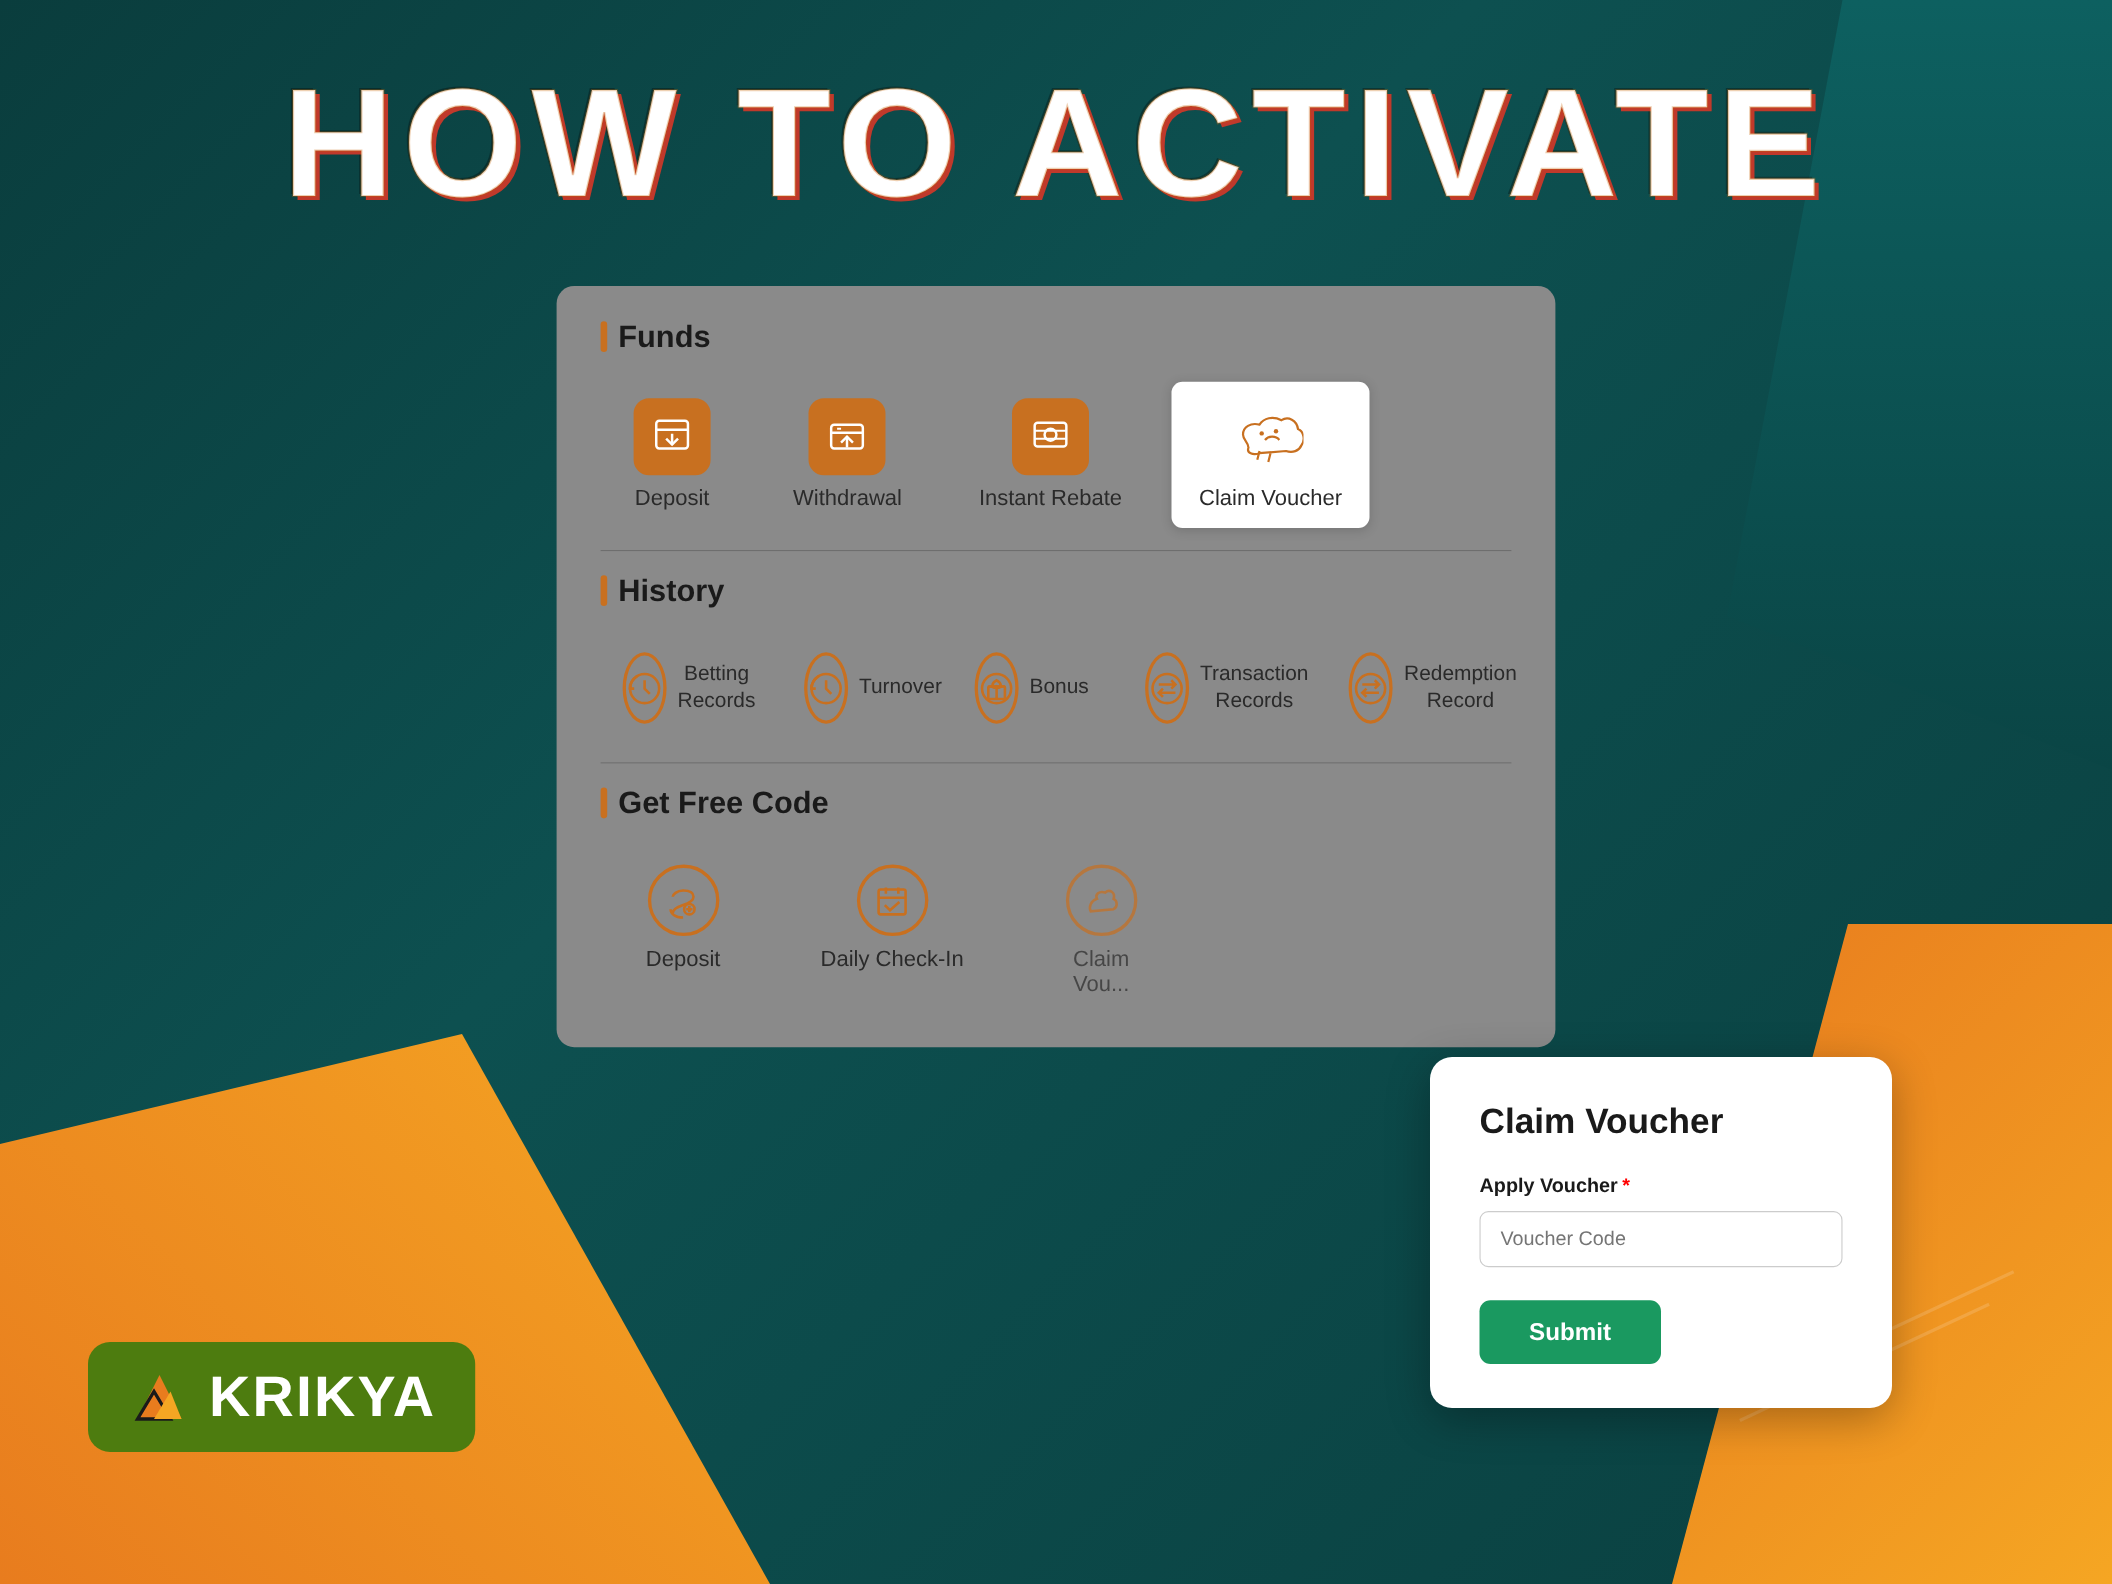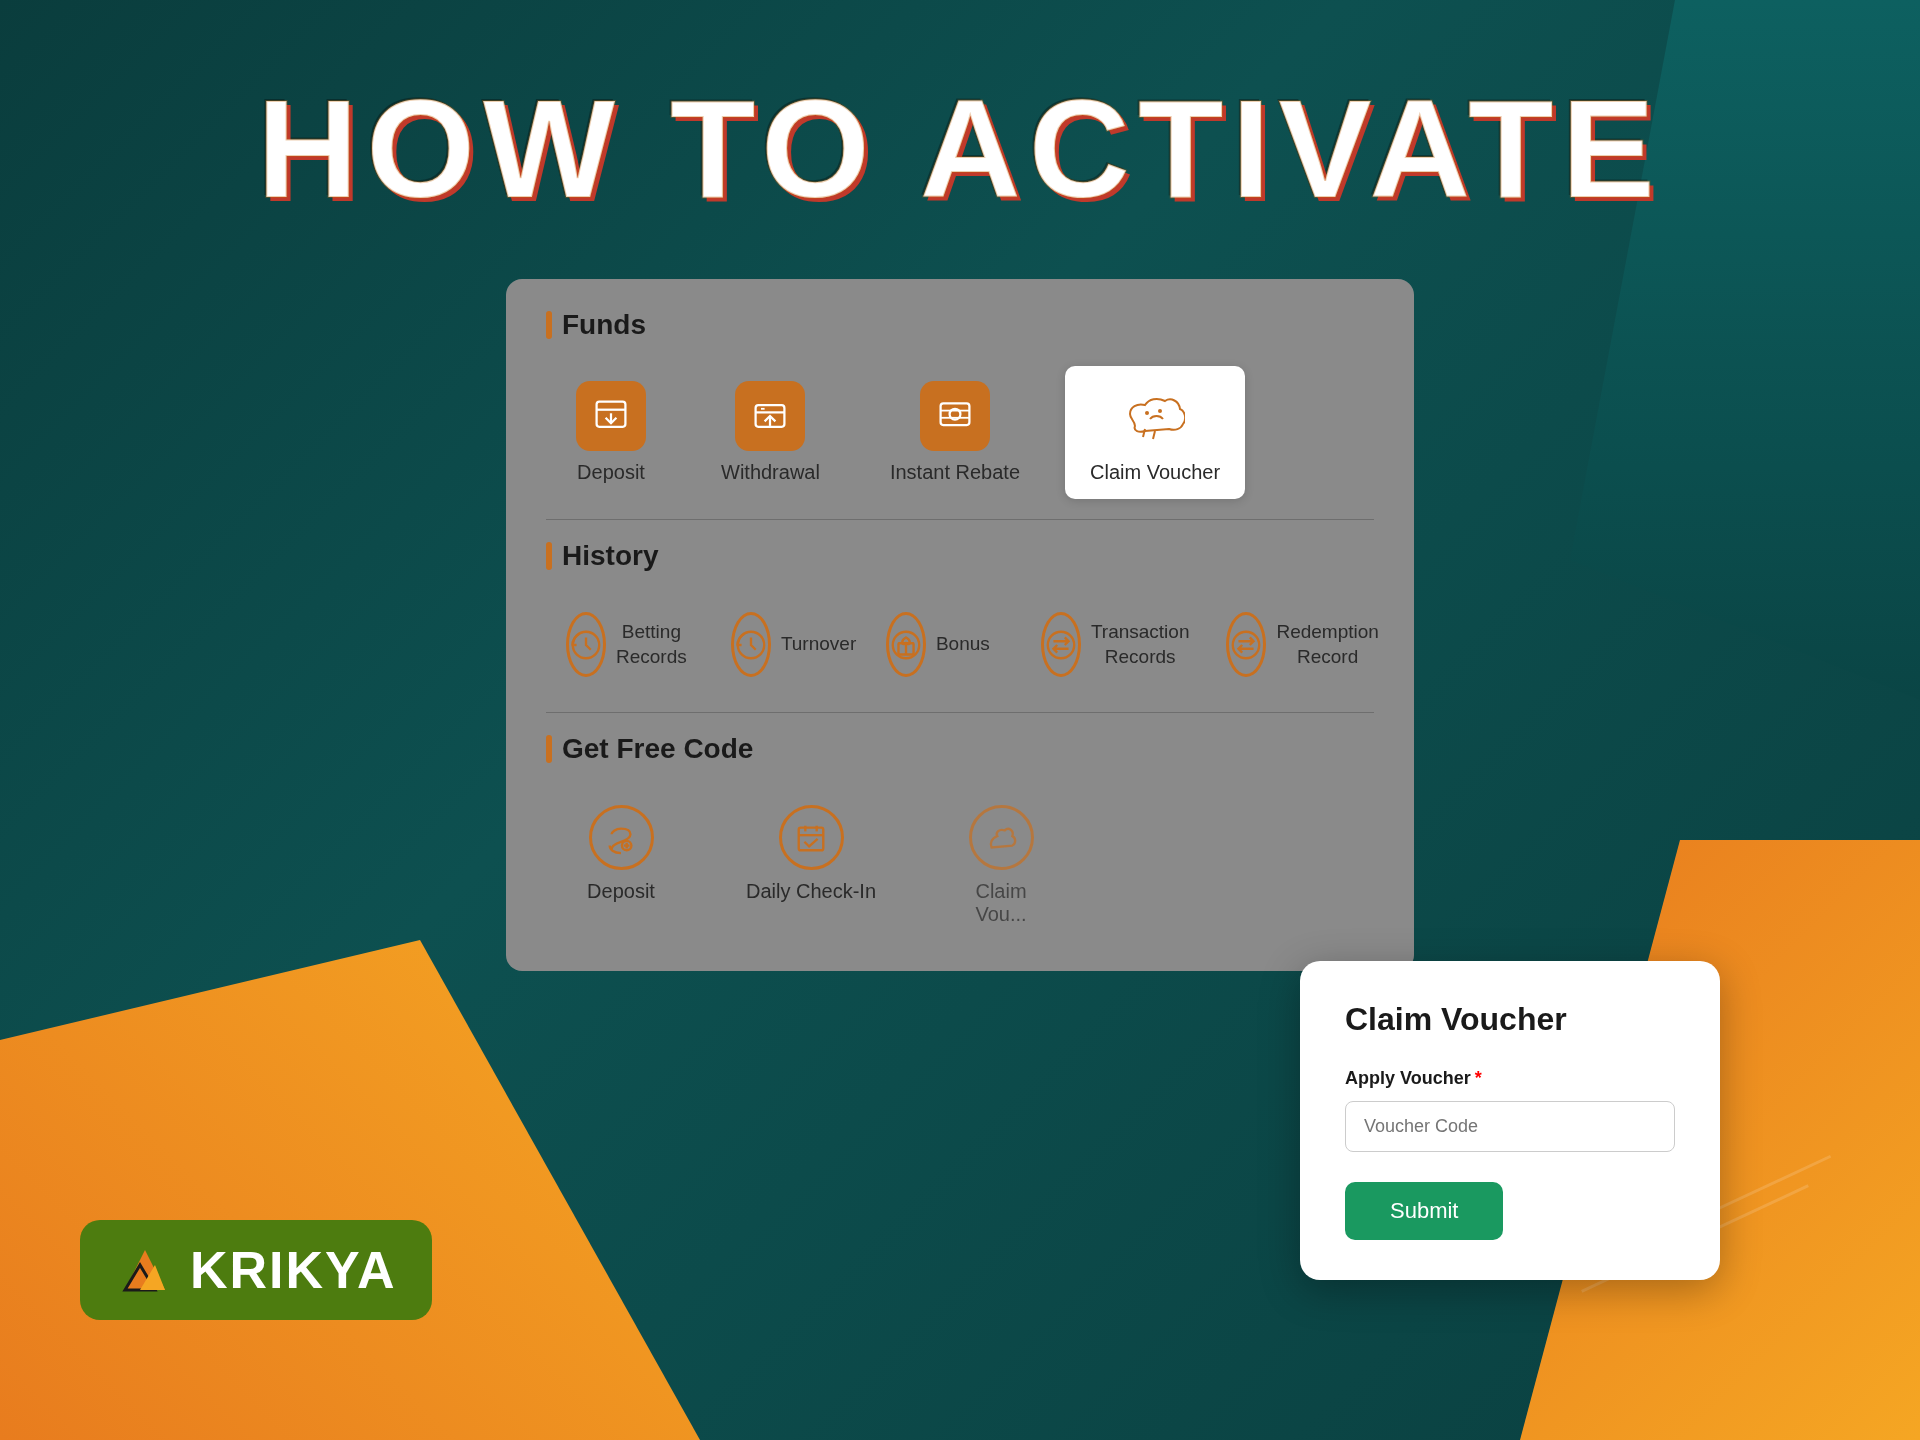--- a/index.html
+++ b/index.html
@@ -78,21 +78,21 @@
     }
 
     
     .content-wrapper {
       position: absolute;
       inset: 0;
       z-index: 10;
       display: flex;
       flex-direction: column;
       align-items: center;
-      padding-top: 79px;
+      padding-top: 60px;
     }
 
     
     .main-title {
       font-size: 140px;
       font-weight: 900;
       color: white;
       text-shadow: 
         4px 4px 0px #c0392b,
         -2px -2px 0px rgba(0,0,0,0.3);
@@ -314,21 +314,21 @@
       margin-bottom: 30px;
     }
 
     .submit-btn {
       background: #1a9960;
       color: white;
       border: none;
       padding: 16px 45px;
       border-radius: 10px;
       font-size: 22px;
-      font-weight: 400;
+      font-weight: 700;
       cursor: pointer;
     }
 
     
     .logo-area {
       position: absolute;
       bottom: 120px;
       left: 80px;
       z-index: 20;
       display: flex;

